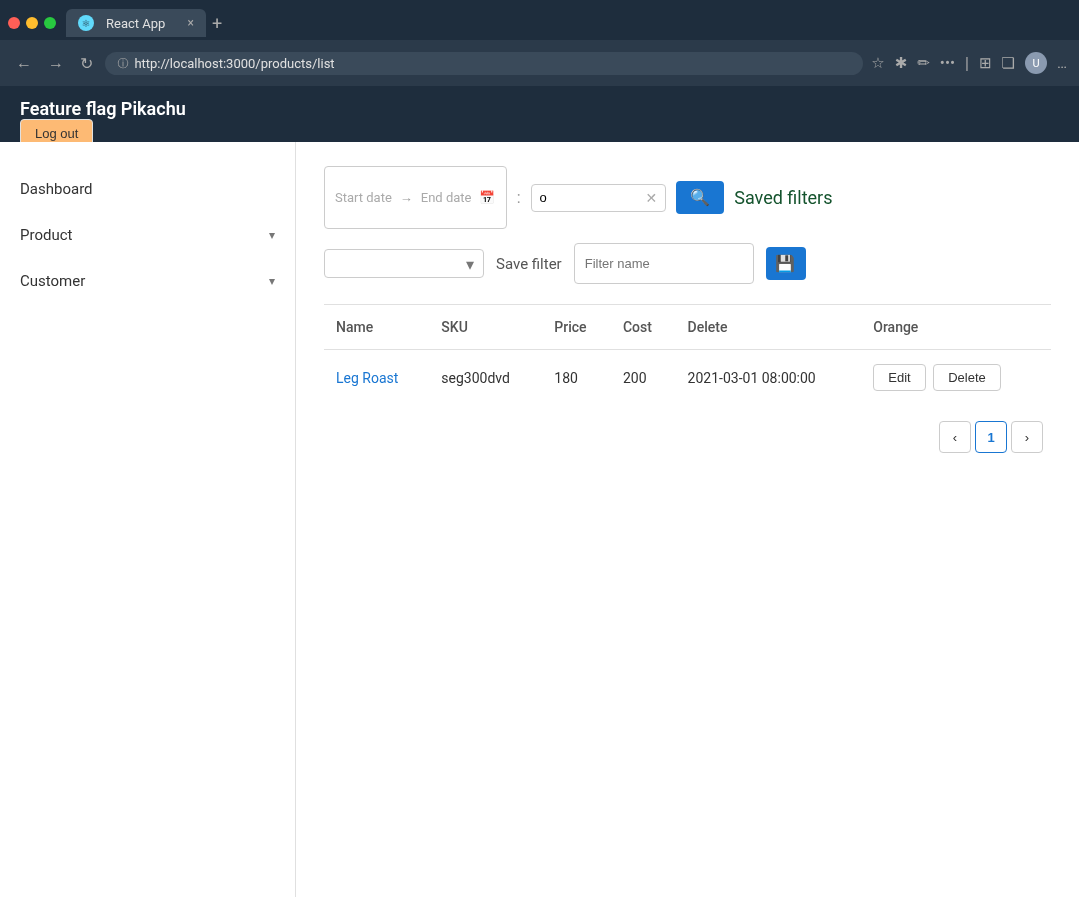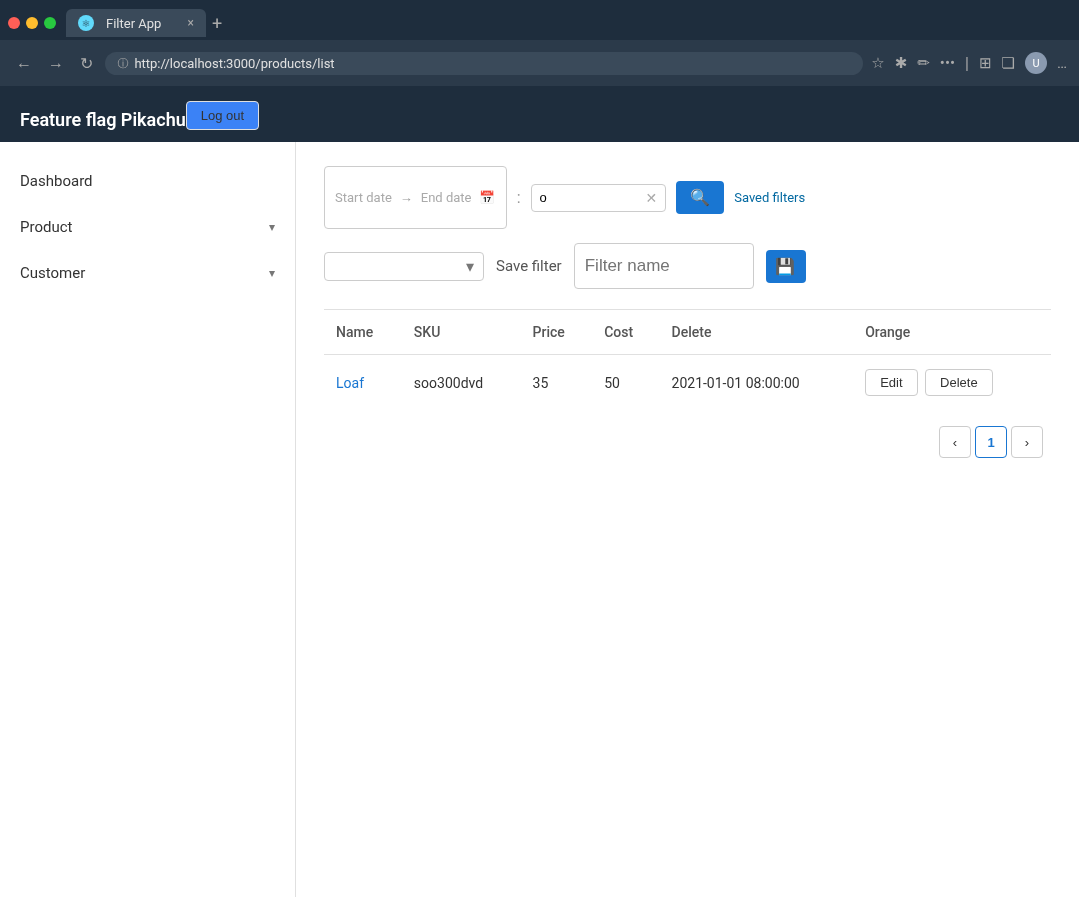--- a/index.html
+++ b/index.html
@@ -106,48 +106,49 @@
       display: flex; align-items: center; justify-content: center;
       font-size: 11px; color: white;
     }
 
     
     .app-header {
       background: #1e2d3d;
       color: white;
       padding: 12px 20px;
       display: flex;
-      align-items: flex-end;
+      align-items: flex-start;
       gap: 0;
       height: 56px;
+      flex-direction: column;
     }
     .app-title {
       font-size: 18px;
       font-weight: 600;
     }
     .logout-btn {
       border: 1px solid #e0e0e0;
-      background: #3b82f6;
+      background: #fdba74;
       color: #333;
       padding: 6px 14px;
       border-radius: 4px;
       cursor: pointer;
       font-size: 13px;
     }
     .app-body {
       display: flex;
       min-height: calc(897px - 40px - 46px - 56px);
     }
 
     
     .sidebar {
       width: 296px;
       background: white;
       border-right: 1px solid #e0e0e0;
-      padding-top: 16px;
+      padding-top: 24px;
     }
     .sidebar-item {
       padding: 14px 20px;
       font-size: 15px;
       color: #333;
       cursor: pointer;
       display: flex;
       align-items: center;
       justify-content: space-between;
     }
@@ -213,22 +214,22 @@
     .search-btn {
       background: #1976d2;
       color: white;
       border: none;
       border-radius: 4px;
       padding: 7px 14px;
       cursor: pointer;
       font-size: 16px;
     }
     .saved-filters-link {
-      color: #0369a1;
-      font-size: 13px;
+      color: #14532d;
+      font-size: 18px;
       cursor: pointer;
       text-decoration: none;
     }
     .filter-row2 {
       display: flex;
       align-items: center;
       gap: 12px;
       margin-bottom: 20px;
     }
     .filter-select {
@@ -256,21 +257,21 @@
       pointer-events: none;
     }
     .save-filter-label {
       font-size: 15px;
       color: #555;
     }
     .filter-name-input {
       border: 1px solid #ccc;
       border-radius: 4px;
       padding: 12px 10px;
-      font-size: 17px;
+      font-size: 13px;
       width: 180px;
       outline: none;
     }
     .save-filter-btn {
       background: #1976d2;
       color: white;
       border: none;
       border-radius: 4px;
       padding: 7px 10px;
       cursor: pointer;
@@ -354,21 +355,21 @@
 
 <div class="browser-chrome">
   <div class="browser-tabs">
     <div class="browser-tab-dots">
       <div class="dot dot-red"></div>
       <div class="dot dot-yellow"></div>
       <div class="dot dot-green"></div>
     </div>
     <div class="browser-tab">
       <span class="browser-tab-icon">⚛</span>
-      <span>Filter App</span>
+      <span>React App</span>
       <span class="browser-tab-close">×</span>
     </div>
     <span class="browser-tab-new">+</span>
   </div>
   <div class="browser-toolbar">
     <button class="browser-nav-btn">←</button>
     <button class="browser-nav-btn">→</button>
     <button class="browser-nav-btn">↻</button>
     <div class="browser-address-bar">
       <span class="browser-address-icon">ⓘ</span>
@@ -456,26 +457,26 @@
           <th>SKU</th>
           <th>Price</th>
           <th>Cost</th>
           <th>Delete</th>
           <th>Orange</th>
         </tr>
       </thead>
       <tbody id="table-body">
           <tr>
     <td>
-      <a class="product-link">Loaf</a>
+      <a class="product-link">Leg Roast</a>
     </td>
-    <td>soo300dvd</td>
-    <td>35</td>
-    <td>50</td>
-    <td>2021-01-01 08:00:00</td>
+    <td>seg300dvd</td>
+    <td>180</td>
+    <td>200</td>
+    <td>2021-03-01 08:00:00</td>
     <td>
       <button class="action-btn">Edit</button>
       <button class="action-btn">Delete</button>
     </td>
   </tr>
         </tbody>
     </table>
 
     <div class="pagination">
       <button class="page-btn">‹</button>

